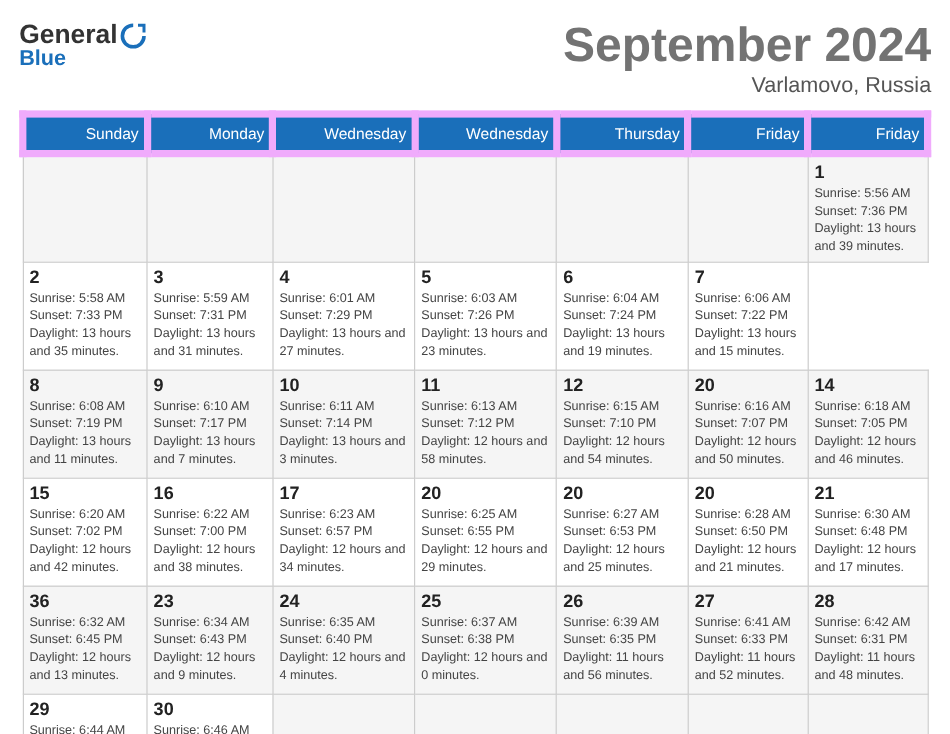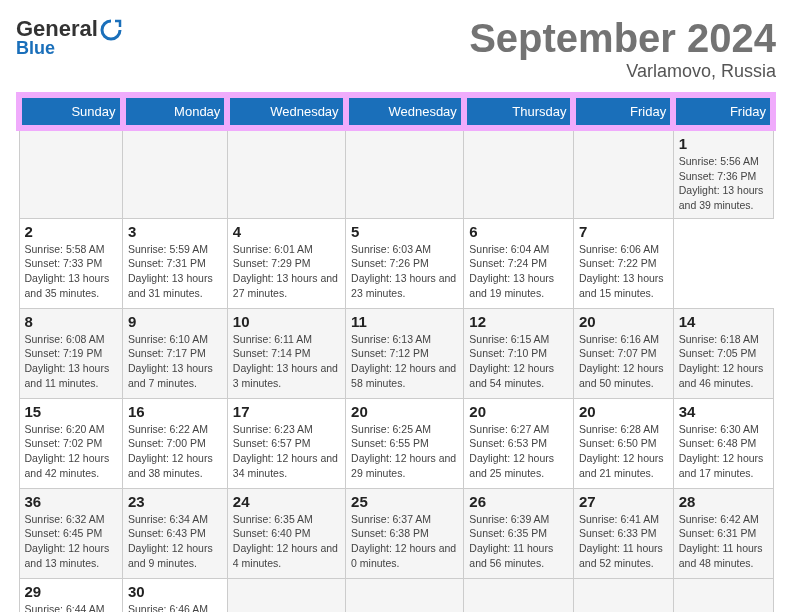--- a/index.html
+++ b/index.html
@@ -202,21 +202,21 @@
         </td>
         <td>
           <span class="day-num">20</span>
           <div class="day-info">Sunrise: 6:27 AM<br>Sunset: 6:53 PM<br>Daylight: 12 hours and 25 minutes.</div>
         </td>
         <td>
           <span class="day-num">20</span>
           <div class="day-info">Sunrise: 6:28 AM<br>Sunset: 6:50 PM<br>Daylight: 12 hours and 21 minutes.</div>
         </td>
         <td>
-          <span class="day-num">34</span>
+          <span class="day-num">21</span>
           <div class="day-info">Sunrise: 6:30 AM<br>Sunset: 6:48 PM<br>Daylight: 12 hours and 17 minutes.</div>
         </td>
       </tr>
       <tr>
         <td>
           <span class="day-num">36</span>
           <div class="day-info">Sunrise: 6:32 AM<br>Sunset: 6:45 PM<br>Daylight: 12 hours and 13 minutes.</div>
         </td>
         <td>
           <span class="day-num">23</span>

